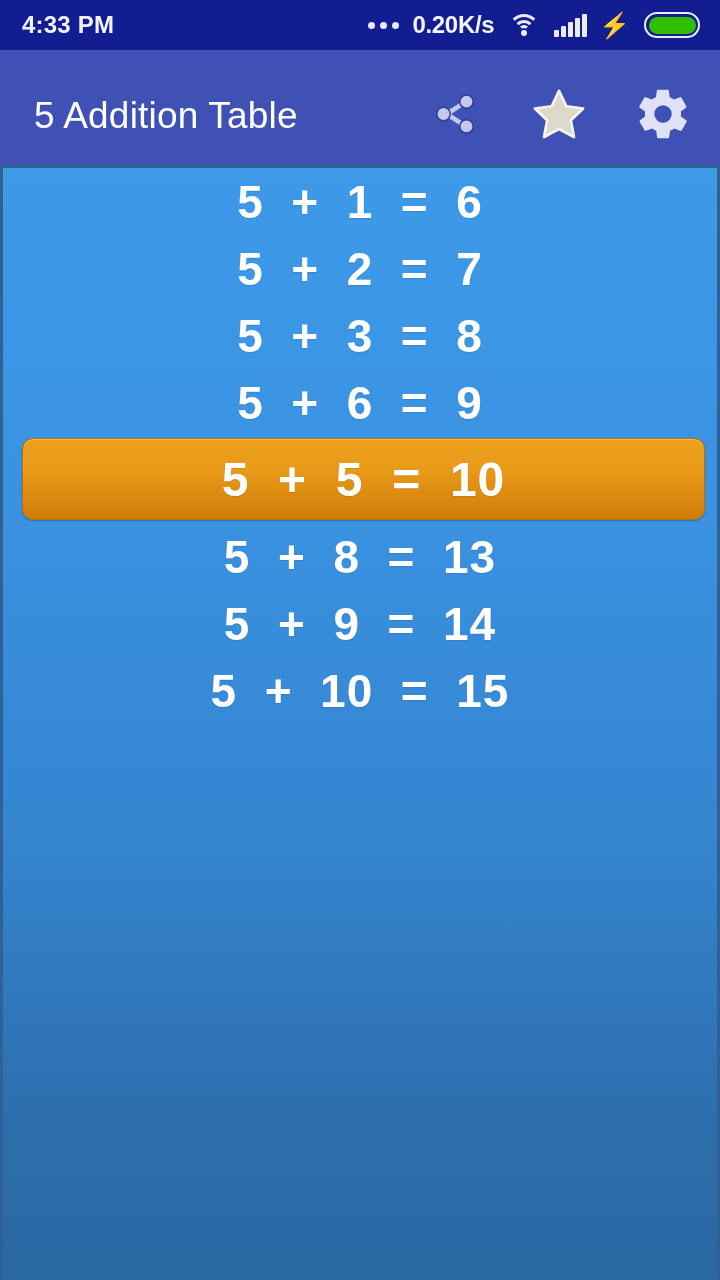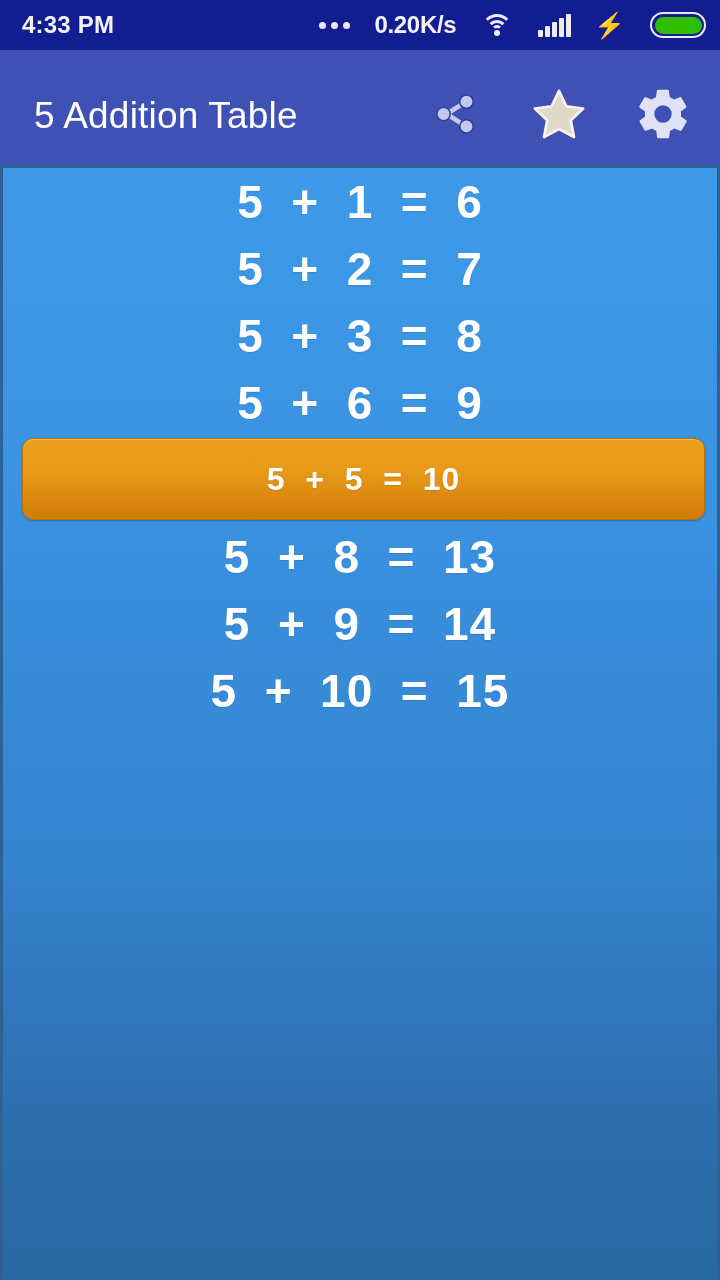--- a/index.html
+++ b/index.html
@@ -15,30 +15,30 @@
     position:relative;
     width:720px; height:1280px;
     display:flex; flex-direction:column;
   }
 
   
   .status-bar {
     height:50px; flex:0 0 50px;
     background:#131d92;
     display:flex; align-items:center;
-    padding:0 14px 0 22px;
+    padding:0 20px 0 22px;
     color:#ffffff;
   }
   .status-time {
     font-size:24px; font-weight:bold;
     letter-spacing:.2px; color:#f2f2f2;
   }
   .status-right {
     margin-left:auto;
-    display:flex; align-items:center; gap:24px;
+    display:flex; align-items:center; gap:13px;
   }
   .dots-icon { display:flex; gap:5px; align-items:center; }
   .dots-icon i {
     width:7px; height:7px; border-radius:50%;
     background:#e8e8ef; display:block;
   }
   .net-speed {
     font-size:24px; font-weight:bold; color:#f4f4f8;
     letter-spacing:-.3px;
   }
@@ -111,21 +111,21 @@
     white-space:pre;
     text-shadow:0 1px 1px rgba(0,0,0,.10);
   }
   .row.highlight {
     height:82px;
     margin:2px 12px 3px 19px;
     border-radius:11px;
     background:linear-gradient(to bottom,#eda11d 0%,#e89a18 38%,#dc8a10 72%,#cf7c08 100%);
     border:1.5px solid #b8700a;
     box-shadow:0 1px 2px rgba(0,0,0,.22), inset 0 1px 0 rgba(255,255,255,.28);
-    font-size:32px;
+    font-size:48px;
   }
 </style>
 </head>
 <body>
 
 <div id="phone">
 
   <div class="status-bar">
     <div class="status-time">4:33 PM</div>
 

